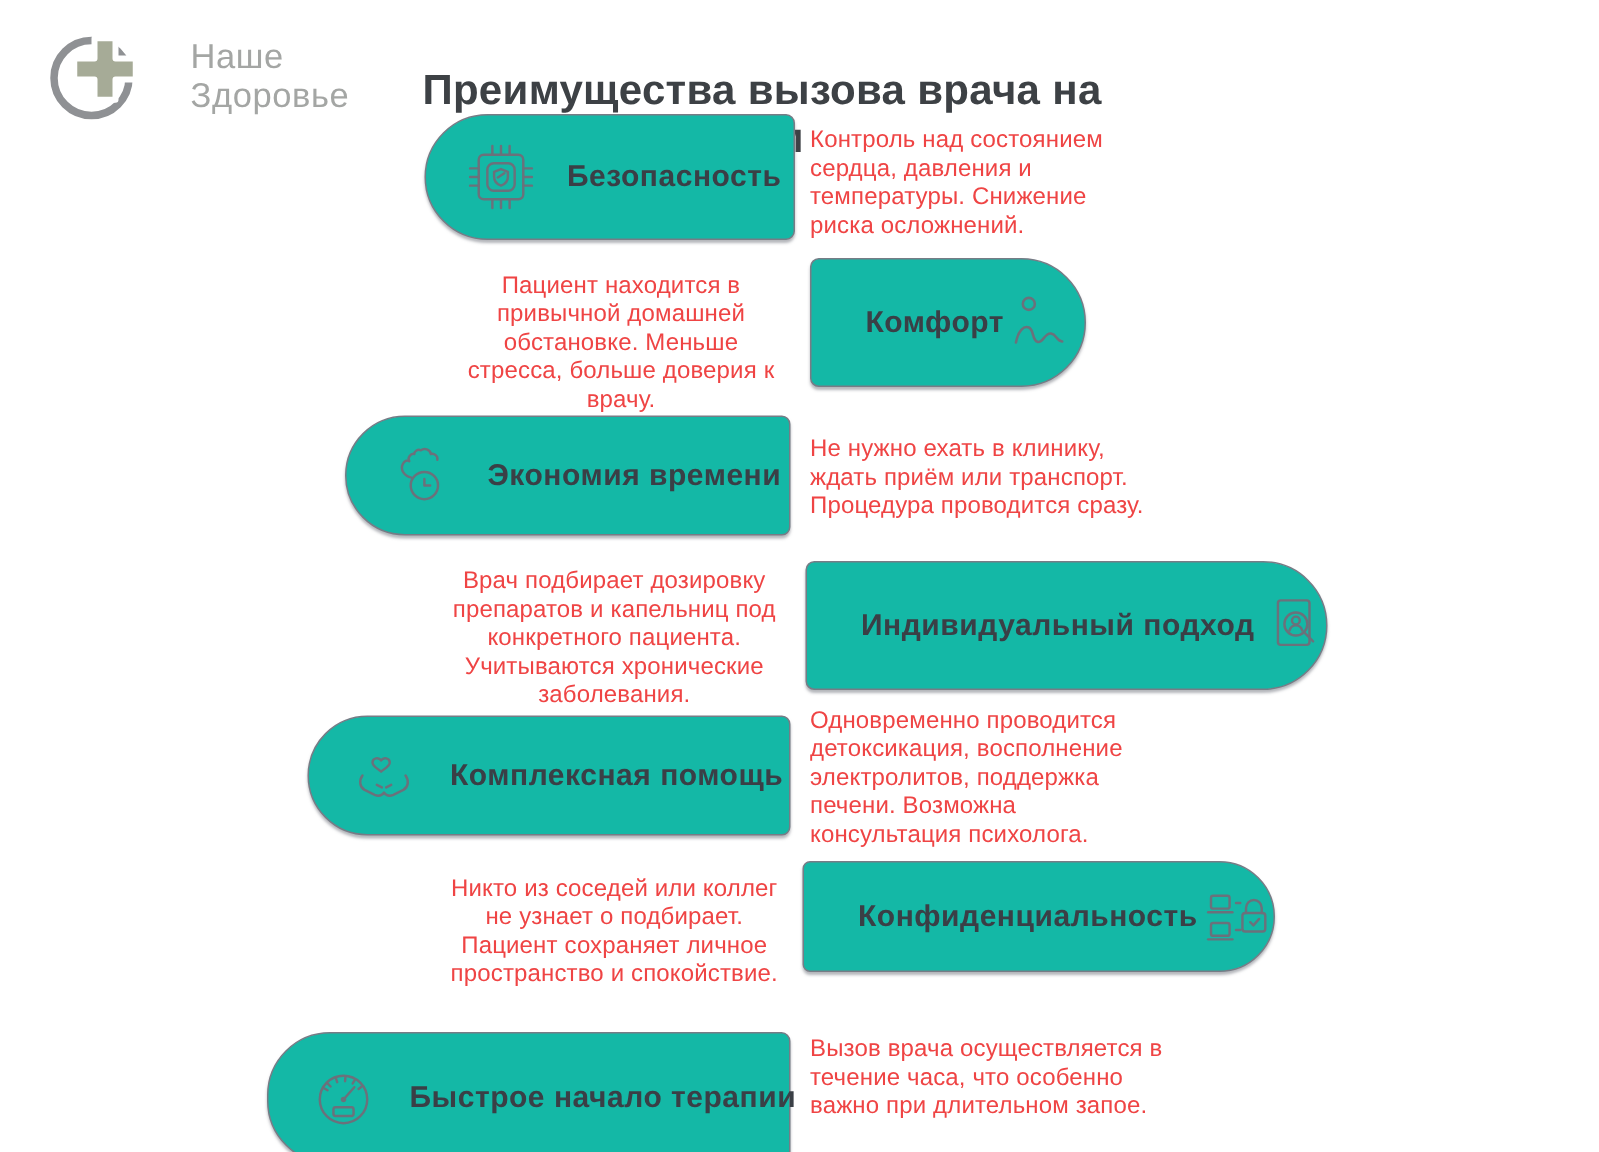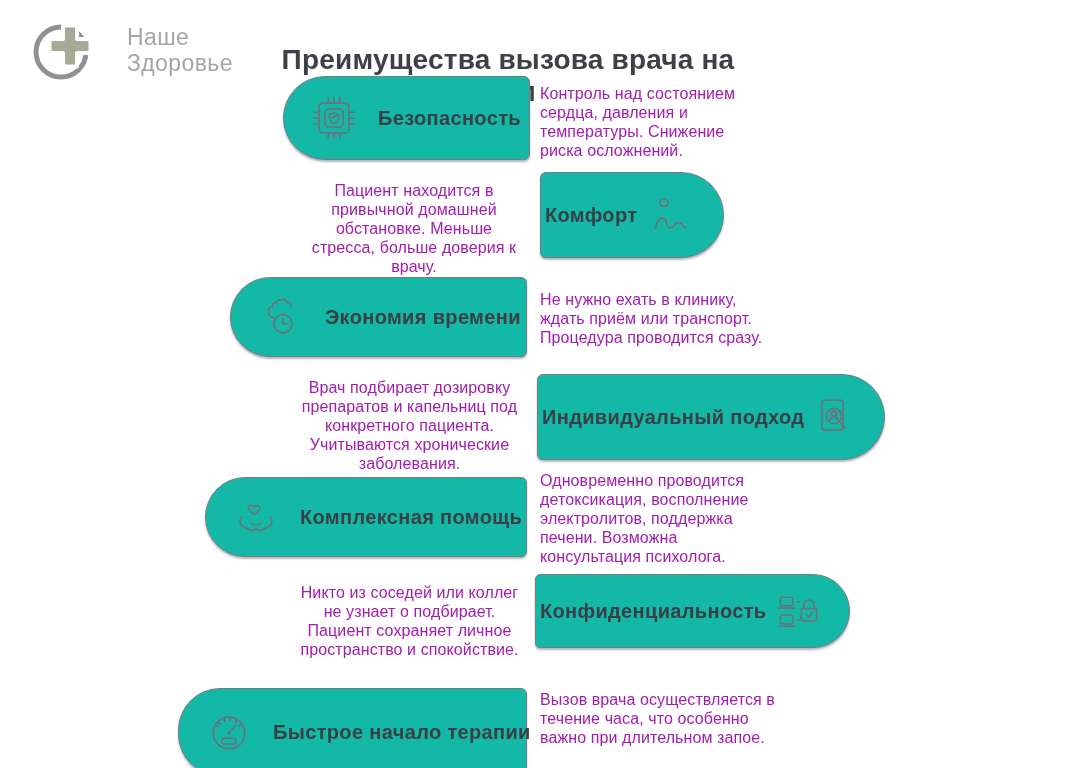--- a/index.html
+++ b/index.html
@@ -20,30 +20,30 @@
     font-size:28px;font-weight:bold;color:#3d4145;letter-spacing:.2px;margin-top:28px;
   }
 
   
   .card{
     position:absolute;display:flex;align-items:center;box-sizing:border-box;
     background:#14b8a6;border:1.6px solid #777c86;
     box-shadow:0 2px 2px rgba(105,110,120,.5);
   }
   .cap-left{border-radius:42px 6px 6px 42px;padding-left:27px;gap:21px;}
-  .cap-right{border-radius:6px 44px 44px 6px;padding:0 30px 0 4px;justify-content:space-between;gap:4px;}
+  .cap-right{border-radius:6px 44px 44px 6px;padding:0 30px 0 36px;gap:4px;}
   .card .label{
     font-size:20px;font-weight:bold;color:#3a3f46;letter-spacing:.35px;white-space:nowrap;
   }
   .icon{flex:0 0 auto;color:#6b717b;display:flex;align-items:center;}
   .icon svg{display:block;}
 
   
   .desc{
-    position:absolute;font-size:16px;line-height:19px;color:#a21caf;letter-spacing:.1px;
+    position:absolute;font-size:16px;line-height:19px;color:#ef4444;letter-spacing:.1px;
   }
   .align-right{text-align:center;}
 </style>
 </head>
 <body>
 
 <div class="canvas">
 
   <div class="logo">
     <span class="icon">

